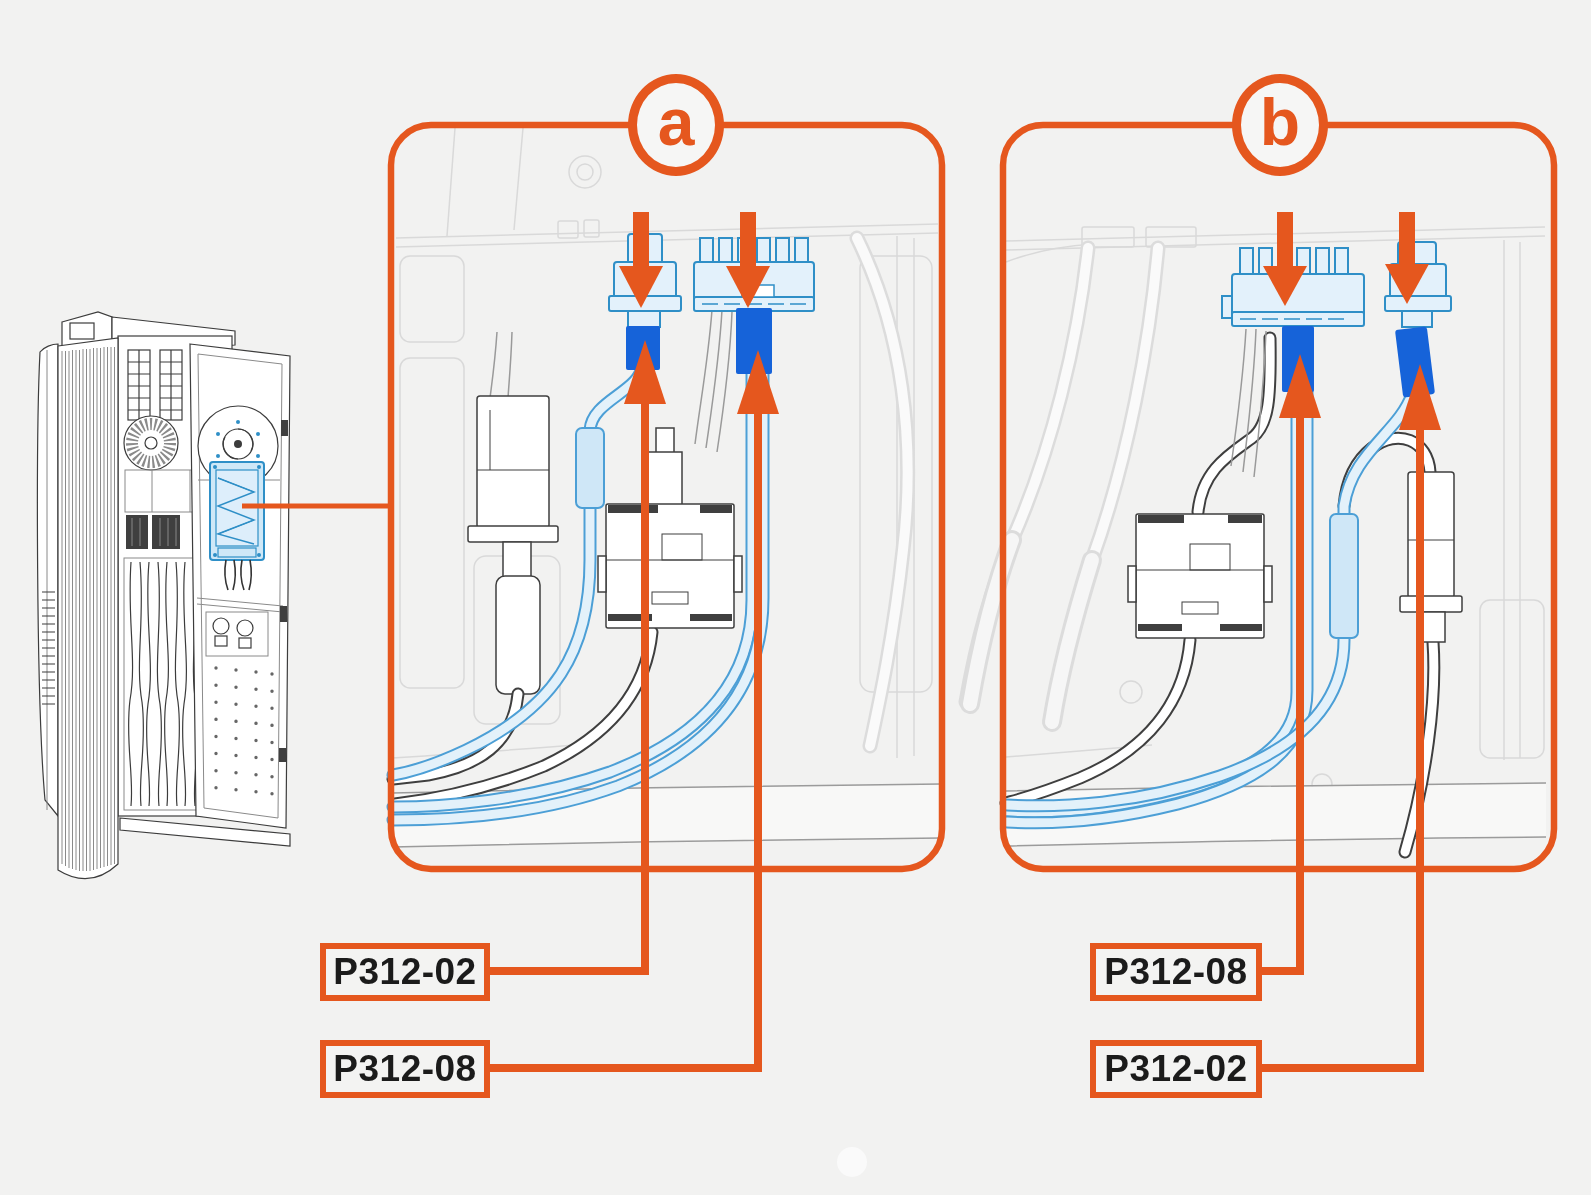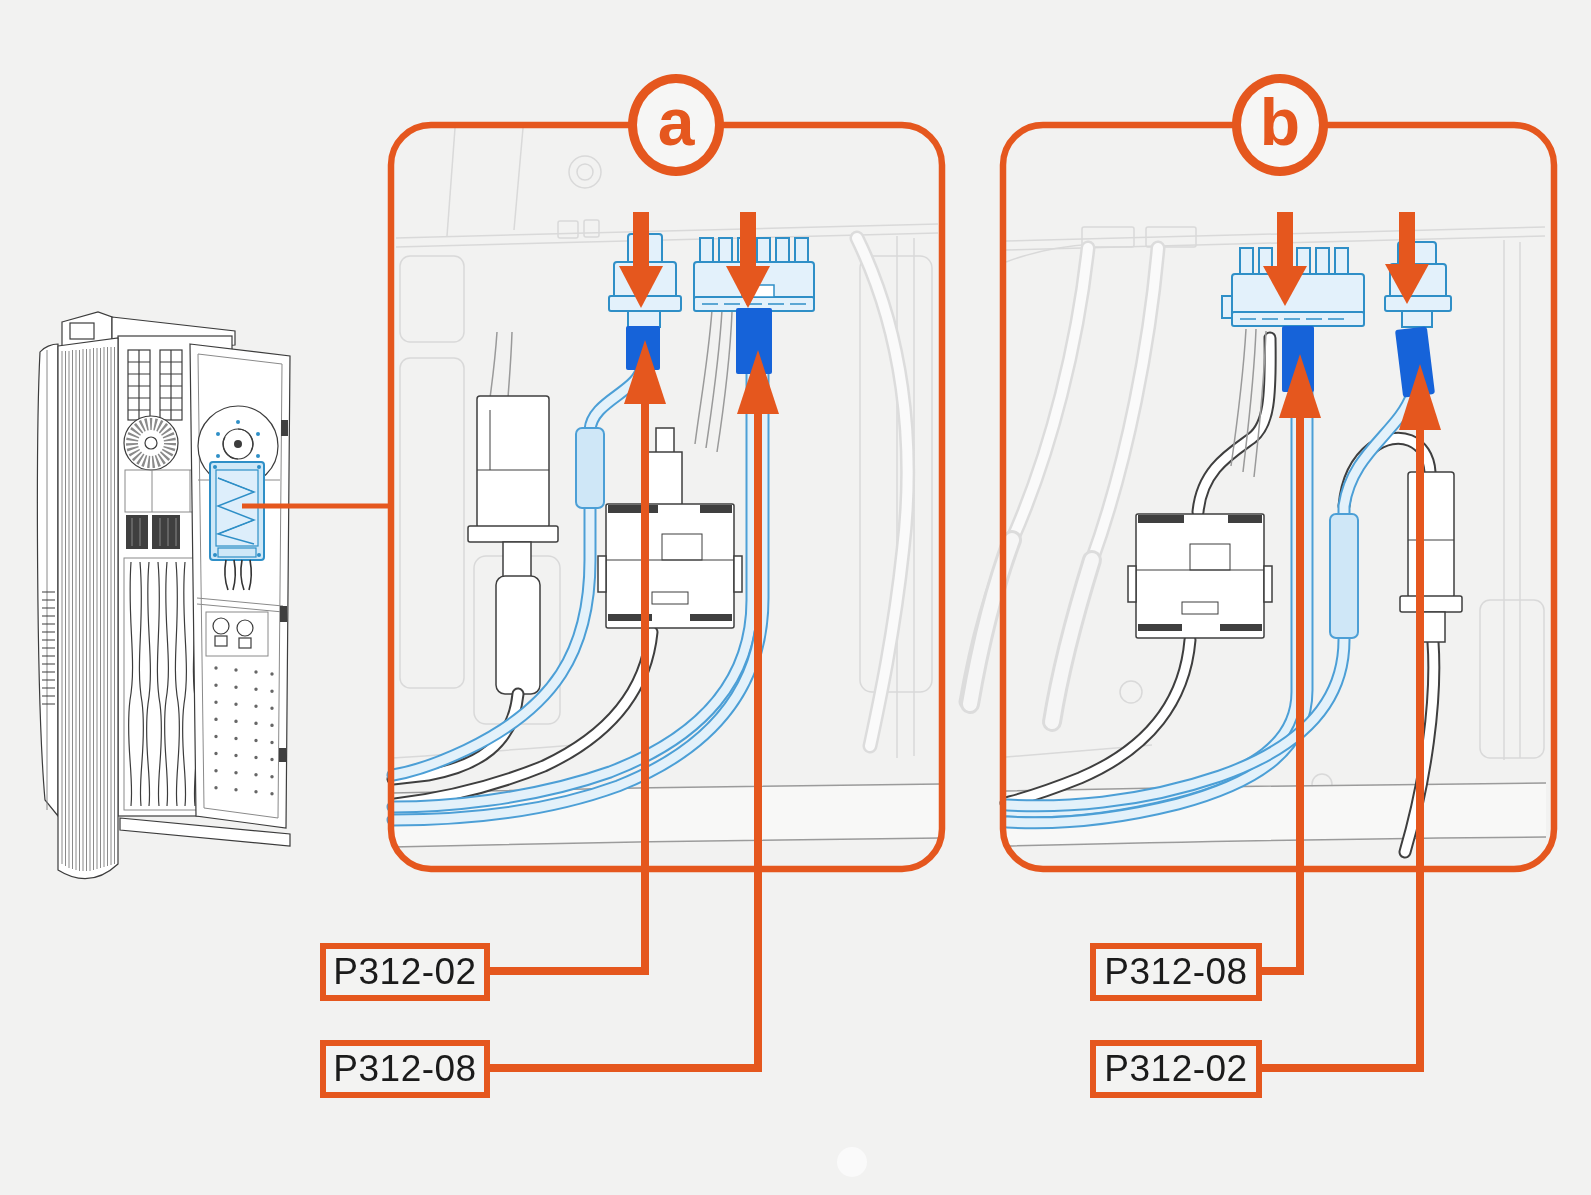--- a/index.html
+++ b/index.html
@@ -29,21 +29,21 @@
   .fI{stroke:#fafafa;stroke-width:10;fill:none;stroke-linecap:round}
   .mc{stroke:#3c3c3c;stroke-width:1.2;fill:none}
   .mcf{stroke:#3c3c3c;stroke-width:1.2;fill:#fff}
   .mfaint{stroke:#8a8a8a;stroke-width:1;fill:none}
 
   
   .badge{position:absolute;width:78px;height:78px;border:9px solid #e5571e;border-radius:50%;
          background:#f6f6f5;color:#e5571e;font-weight:700;font-size:66px;line-height:1;
          display:flex;align-items:center;justify-content:center;padding-bottom:6px;box-sizing:content-box;}
   .callout{position:absolute;box-sizing:border-box;border:6px solid #e5571e;background:#f3f3f2;
-           color:#1b1b1b;font-weight:400;font-size:37px;letter-spacing:0.5px;
+           color:#1b1b1b;font-weight:700;font-size:37px;letter-spacing:0.5px;
            display:flex;align-items:center;justify-content:center;}
 </style>
 </head>
 <body>
 
 <div class="stage">
 
 <svg width="1591" height="1195" viewBox="0 0 1591 1195">
 
   <g>

